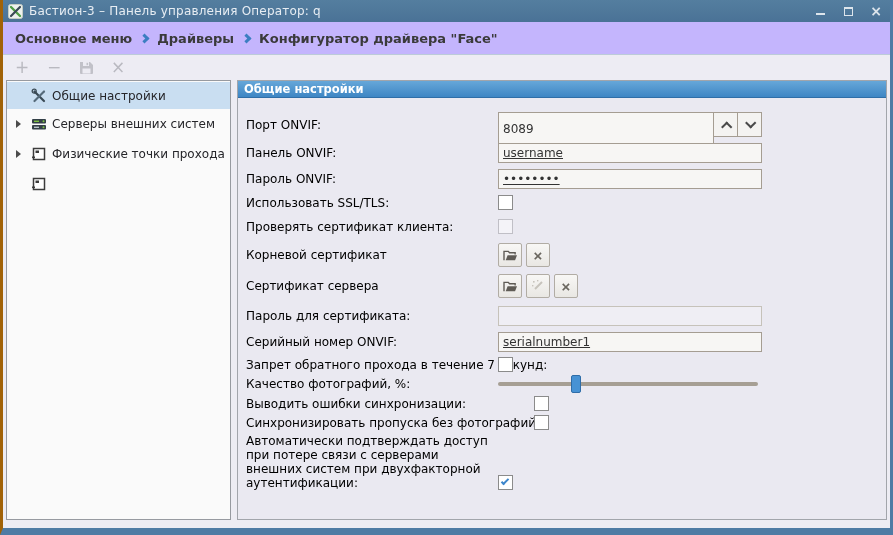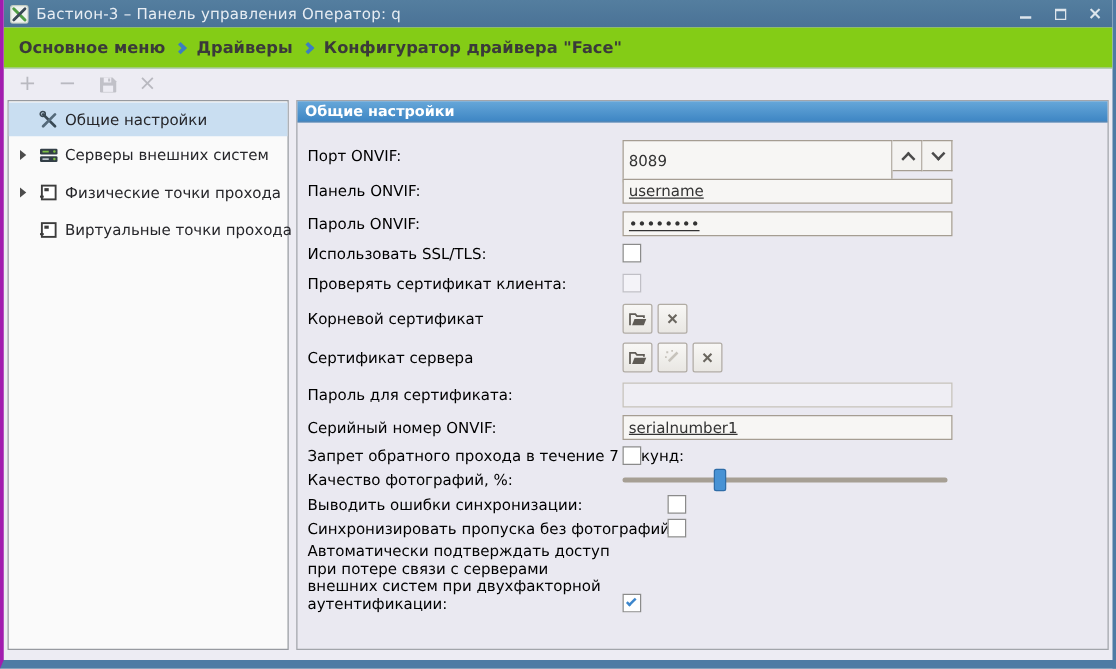--- a/index.html
+++ b/index.html
@@ -1,41 +1,41 @@
 <!DOCTYPE html>
 <html><head>
 <meta charset="utf-8">
 <style>
   * { margin:0; padding:0; box-sizing:border-box; }
   html,body { width:893px; height:535px; font-family:"DejaVu Sans","Liberation Sans",sans-serif; }
   body { background:#9aa7b2; }
 
   .window {
     width:893px; height:535px; display:flex; flex-direction:column;
-    border-left:3px solid #a21caf; border-right:3px solid #4e7ba4; border-bottom:7px solid #4e7ba4;
+    border-left:3px solid #a16207; border-right:3px solid #4e7ba4; border-bottom:7px solid #4e7ba4;
     background:#edecf3; overflow:hidden;
   }
 
   
   .titlebar {
     height:22px; flex:0 0 22px; background:linear-gradient(#547e9f,#4a7296);
     display:flex; align-items:center; padding:0 8px 0 5px; color:#e7edf3;
   }
   .app-icon { width:15px; height:15px; margin-right:6px; flex:0 0 15px; }
   .title-text { font-size:12px; letter-spacing:.2px; white-space:nowrap; }
   .win-controls { margin-left:auto; display:flex; align-items:center; gap:16px; }
   .wc { display:flex; align-items:center; justify-content:center; width:12px; height:12px; cursor:pointer; }
   .wc-min-glyph { width:9px; height:2px; background:#dde5ec; margin-top:6px; }
   .wc-max-glyph { width:9px; height:9px; border:1px solid #dde5ec; border-top-width:2px; }
   .wc-close-glyph { font-size:14px; line-height:12px; color:#dde5ec; font-weight:bold; }
 
   
   .breadcrumb {
     height:33px; flex:0 0 33px; display:flex; align-items:center; padding:0 12px;
-    background:#84cc16; border-bottom:1px solid #bccbd8;
+    background:#c4b5fd; border-bottom:1px solid #bccbd8;
   }
   .crumb { font-size:13px; font-weight:bold; color:#3a3a3a; cursor:pointer; white-space:nowrap; }
   .crumb-sep { width:7px; height:7px; border-top:3px solid #3c7ec1; border-right:3px solid #3c7ec1;
     transform:rotate(45deg); margin:0 9px; flex:0 0 auto; }
 
   
   .toolbar { height:25px; flex:0 0 25px; display:flex; align-items:center; padding:0 10px; gap:14px; }
   .tb-btn { color:#b9b9c0; font-size:17px; line-height:17px; font-weight:normal; cursor:default;
     display:flex; align-items:center; justify-content:center; width:18px; height:18px; }
   .tb-btn svg { display:block; }
@@ -190,21 +190,20 @@
           <rect x="1" y="10.5" width="3" height="1.6" fill="#3c3c3c"></rect>
         </svg>
         <span class="tree-label">Физические точки прохода</span>
       </div>
       <div class="tree-item">
         <svg class="tree-icon" viewBox="0 0 16 16">
           <rect x="2.5" y="2.5" width="11" height="11" fill="#ffffff" stroke="#3c3c3c" stroke-width="1.5"></rect>
           <rect x="4.5" y="4.5" width="3.5" height="2.5" fill="#3c3c3c"></rect>
           <rect x="1" y="10.5" width="3" height="1.6" fill="#3c3c3c"></rect>
         </svg>
-        <span class="tree-label">Виртуальные точки прохода</span>
       </div>
     </div>
 
     <div class="content-panel">
       <div class="panel-header">
         <span>Общие настройки</span>
       </div>
       <div class="form">
 
         <div class="row mb6">

